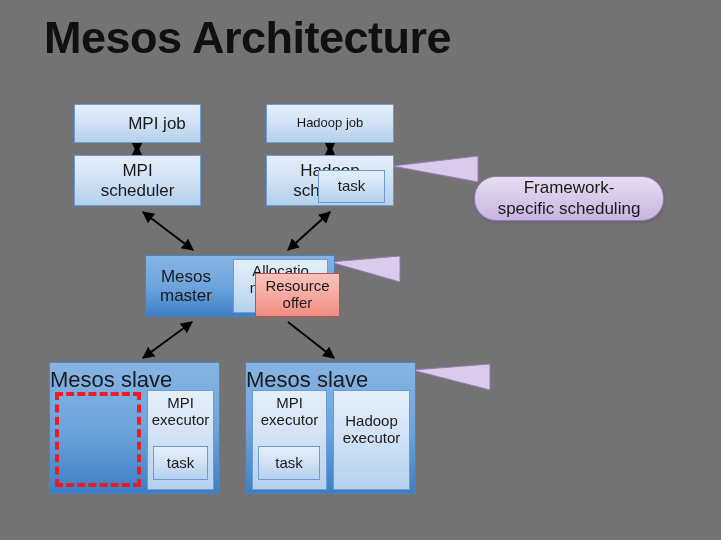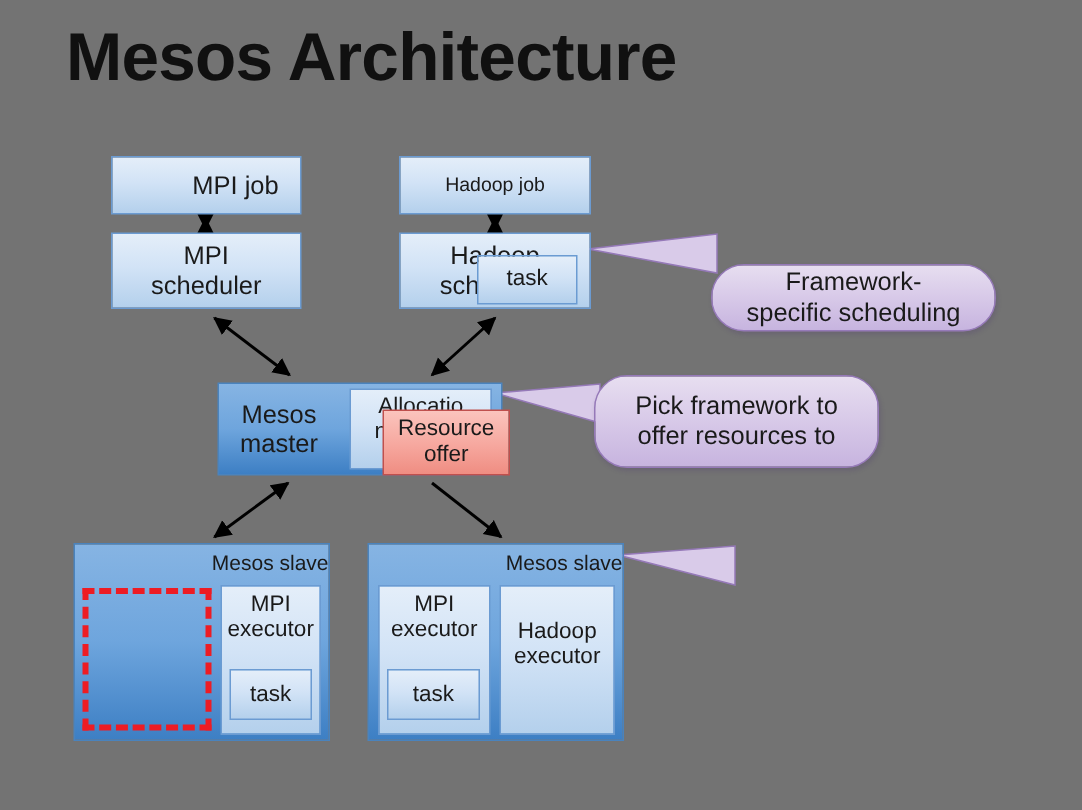--- a/index.html
+++ b/index.html
@@ -65,22 +65,22 @@
   #hadoop-task    { left: 318px; top: 170px; width: 67px;  height: 33px; font-size: 15px; z-index: 6; }
 
   #mesos-master   { left: 145px; top: 255px; width: 190px; height: 62px; font-size: 17px;
                     justify-content: flex-start; padding-left: 14px; }
   #alloc-module   { left: 233px; top: 259px; width: 95px;  height: 54px; font-size: 15px; z-index: 5;
                     align-items: flex-start; padding-top: 3px; }
   #resource-offer { left: 255px; top: 273px; width: 85px;  height: 44px; font-size: 15px; z-index: 7; }
 
   #slave-left     { left: 49px;  top: 362px; width: 171px; height: 132px; }
   #slave-right    { left: 245px; top: 362px; width: 171px; height: 132px; }
-  .slave-label    { position: absolute; left: 0; right: 0; top: 5px; text-align: right;
-                    font-size: 14px; color: #1a1a1a; }
+  .slave-label    { position: absolute; left: 0; right: 0; top: 5px; text-align: left;
+                    font-size: 22px; color: #1a1a1a; }
 
   #dashed-slot    { position: absolute; left: 55px;  top: 392px; width: 86px; height: 95px;
                     border: 4px dashed #ed1c24; box-sizing: border-box; z-index: 4; }
 
   #exec-l1        { left: 147px; top: 390px; width: 67px;  height: 100px; font-size: 15px;
                     align-items: flex-start; padding-top: 4px; }
   #task-l1        { left: 153px; top: 446px; width: 55px;  height: 34px; font-size: 15px; z-index: 5; }
 
   #exec-r1        { left: 252px; top: 390px; width: 75px;  height: 100px; font-size: 15px;
                     align-items: flex-start; padding-top: 4px; }
@@ -220,19 +220,15 @@
   <div class="box lightbox" id="exec-r2">
     <span>Hadoop
 executor</span>
   </div>
 
   <div class="callout" id="callout-framework">
     <span>Framework-
 specific scheduling</span>
   </div>
 
-  <div class="callout" id="callout-pick">
-    <span>Pick framework to
-offer resources to</span>
-  </div>
 
 
 </div>
 
 </body></html>

